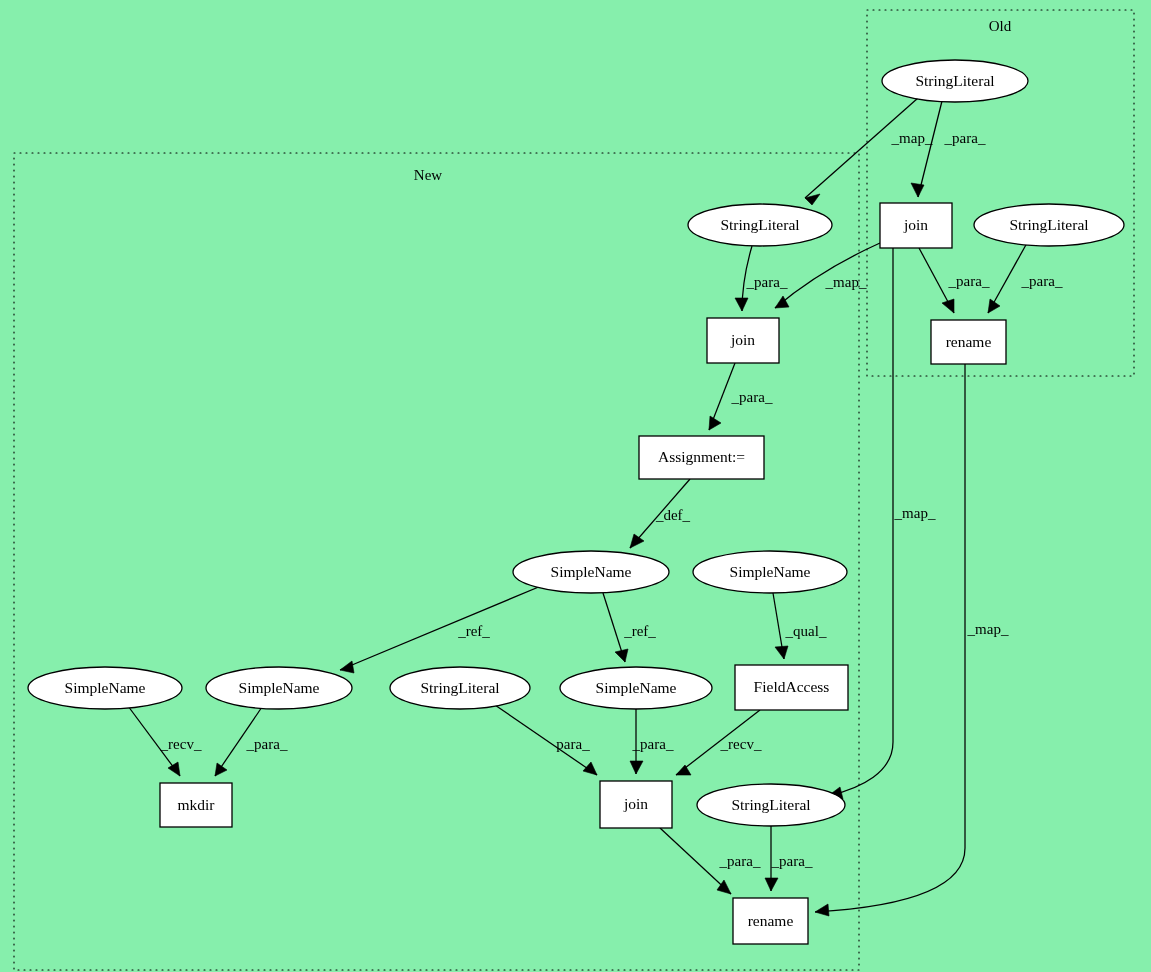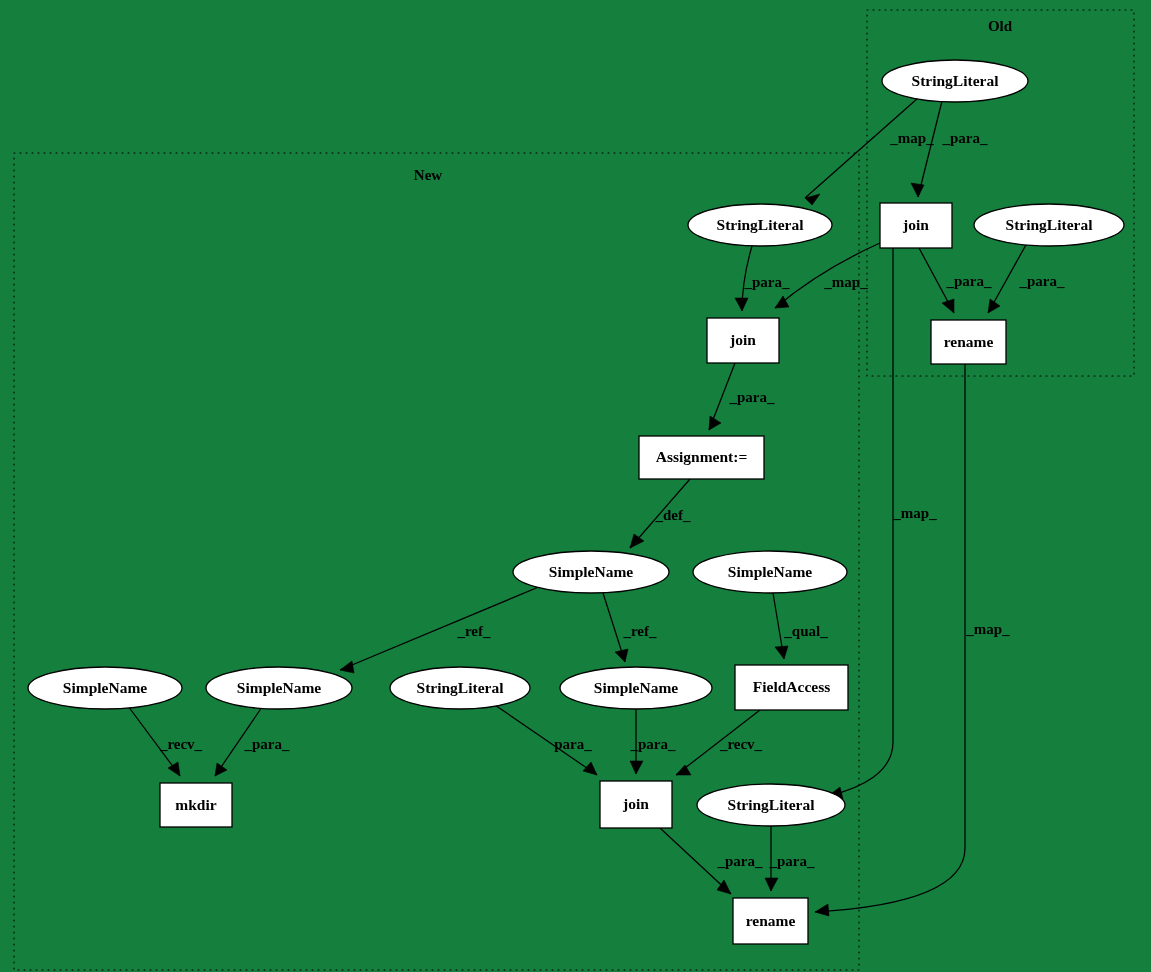--- a/index.html
+++ b/index.html
@@ -9,22 +9,21 @@
     background: #ffffff;
   }
   body {
     font-family: "Liberation Serif", "DejaVu Serif", serif;
   }
   #canvas-wrap {
     position: relative;
     width: 1151px;
     height: 972px;
     overflow: hidden;
-    background: #15803d;
-    font-weight: bold;
+    background: #86efac;
   }
   svg#graph {
     display: block;
     width: 1151px;
     height: 972px;
   }
   .cluster-box {
     fill: none;
     stroke: #000000;
     stroke-width: 1.1;

